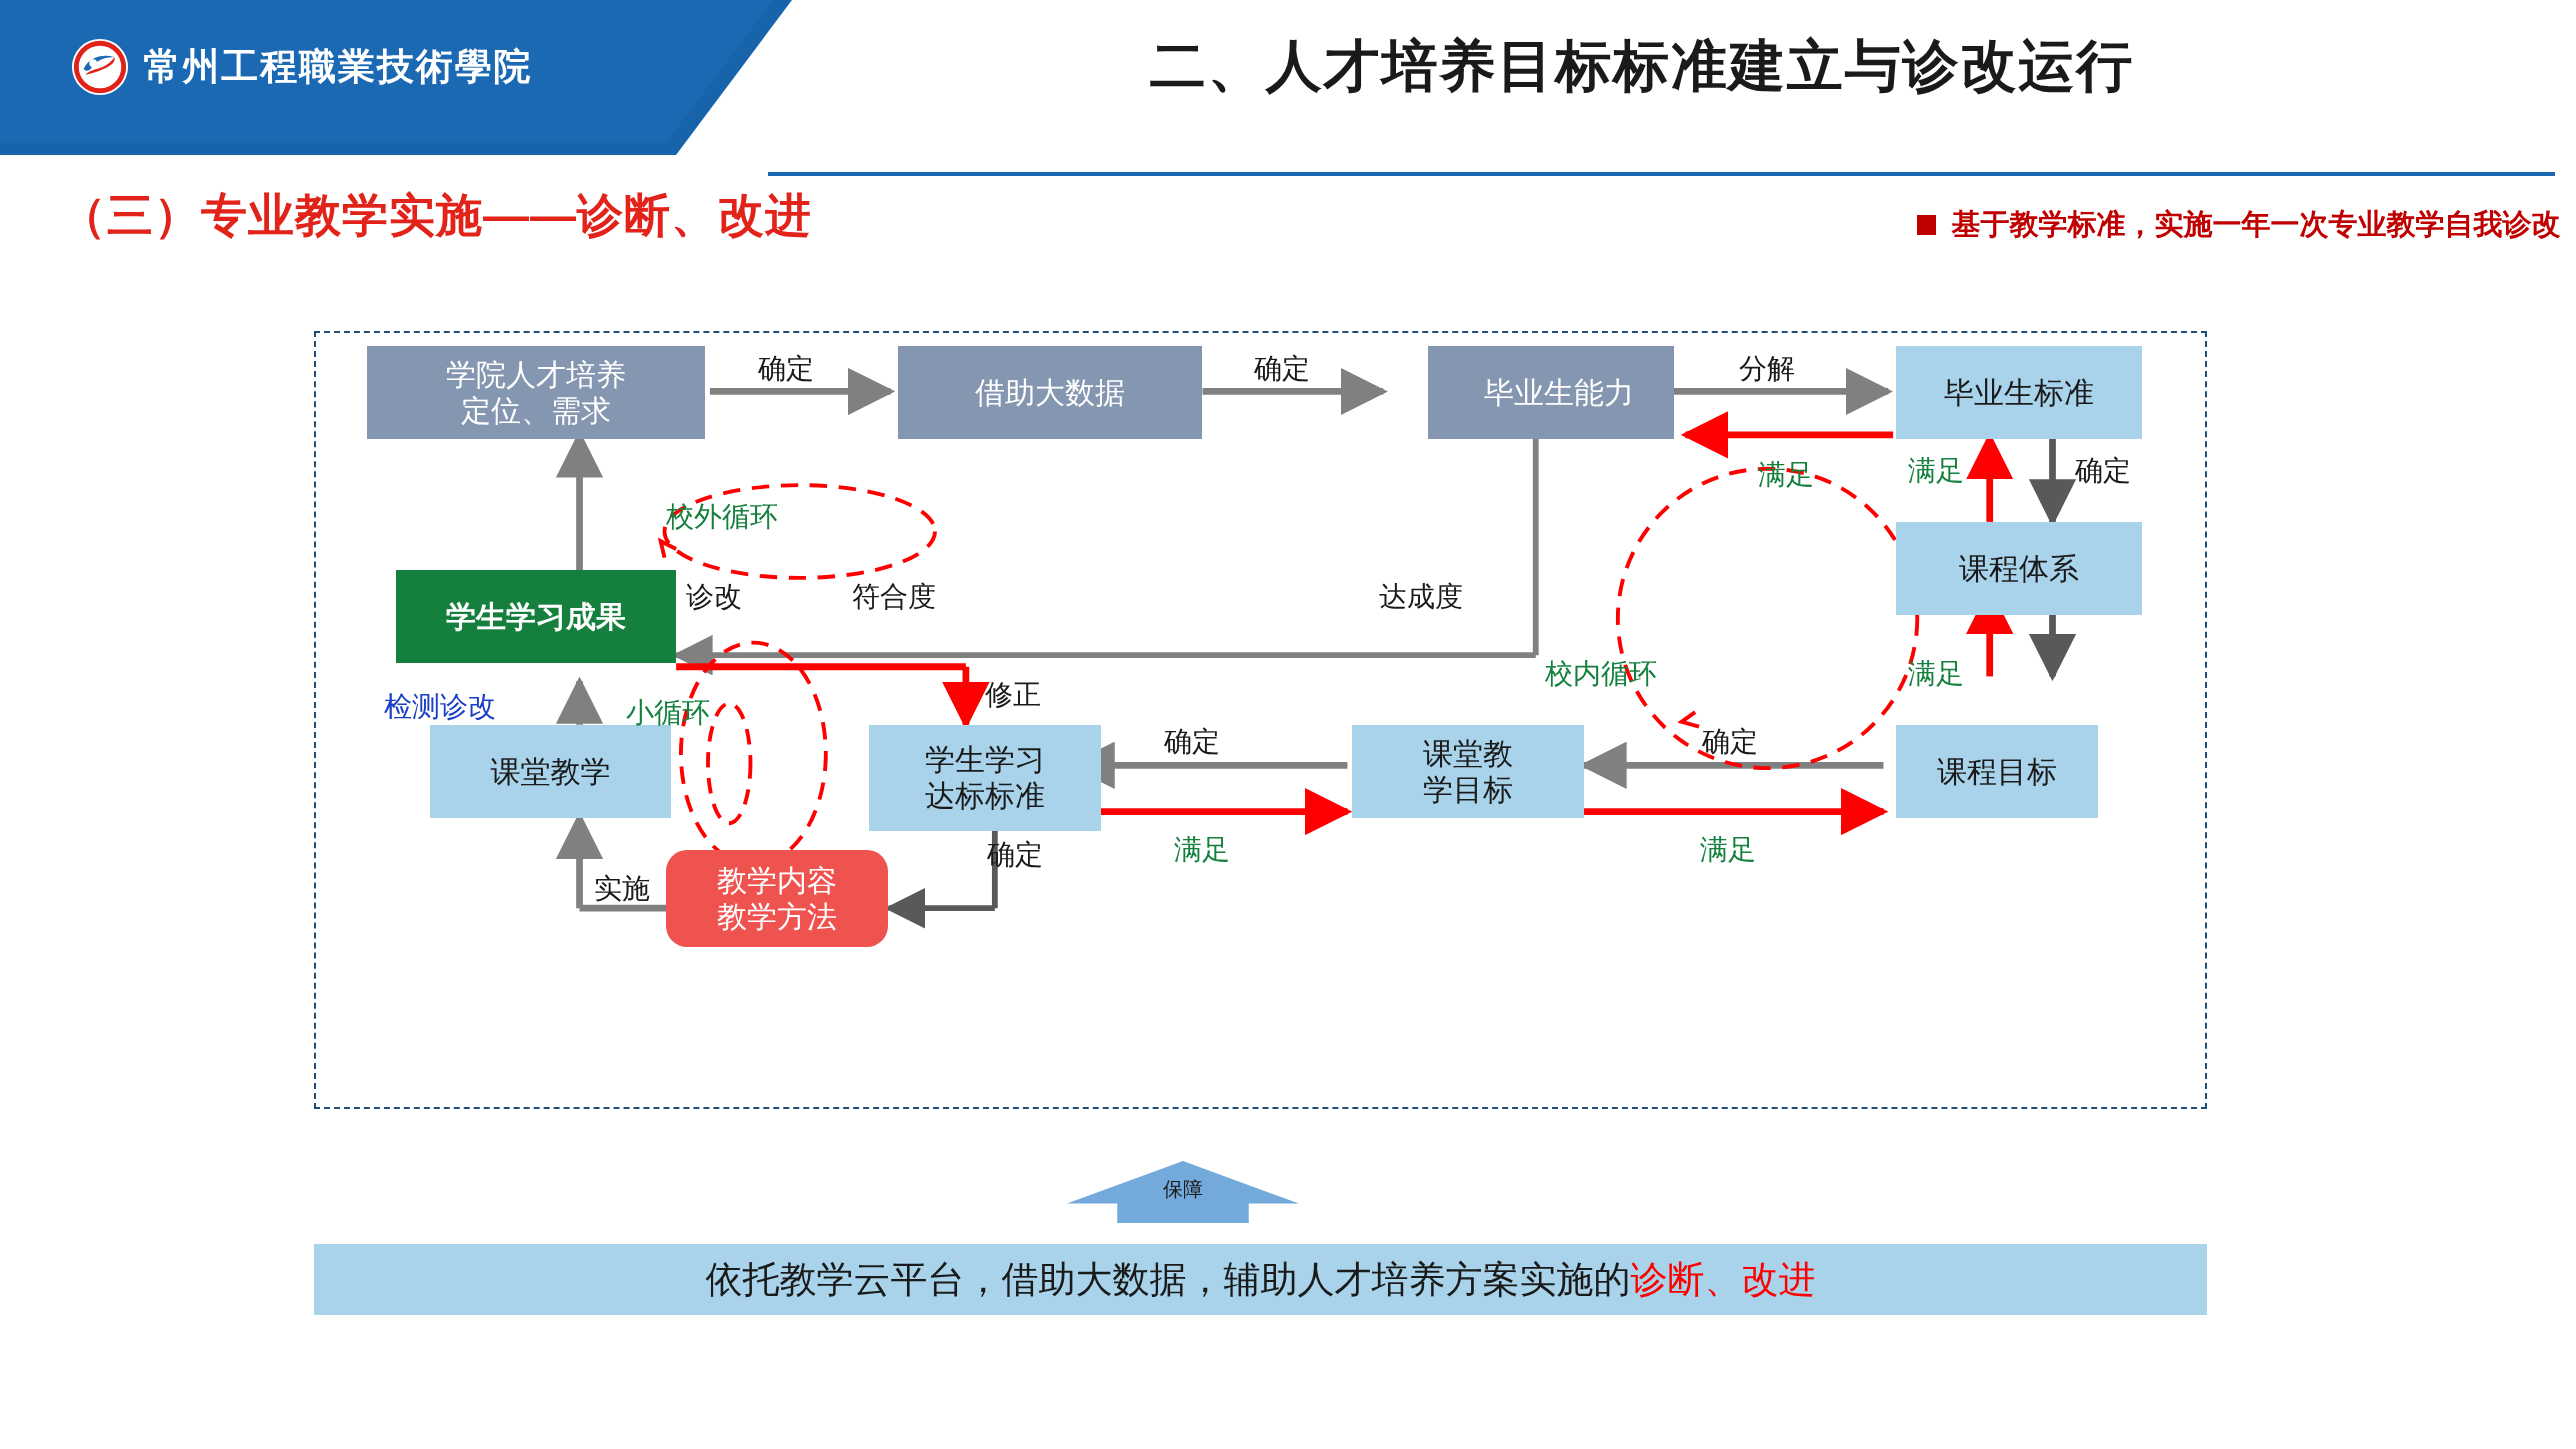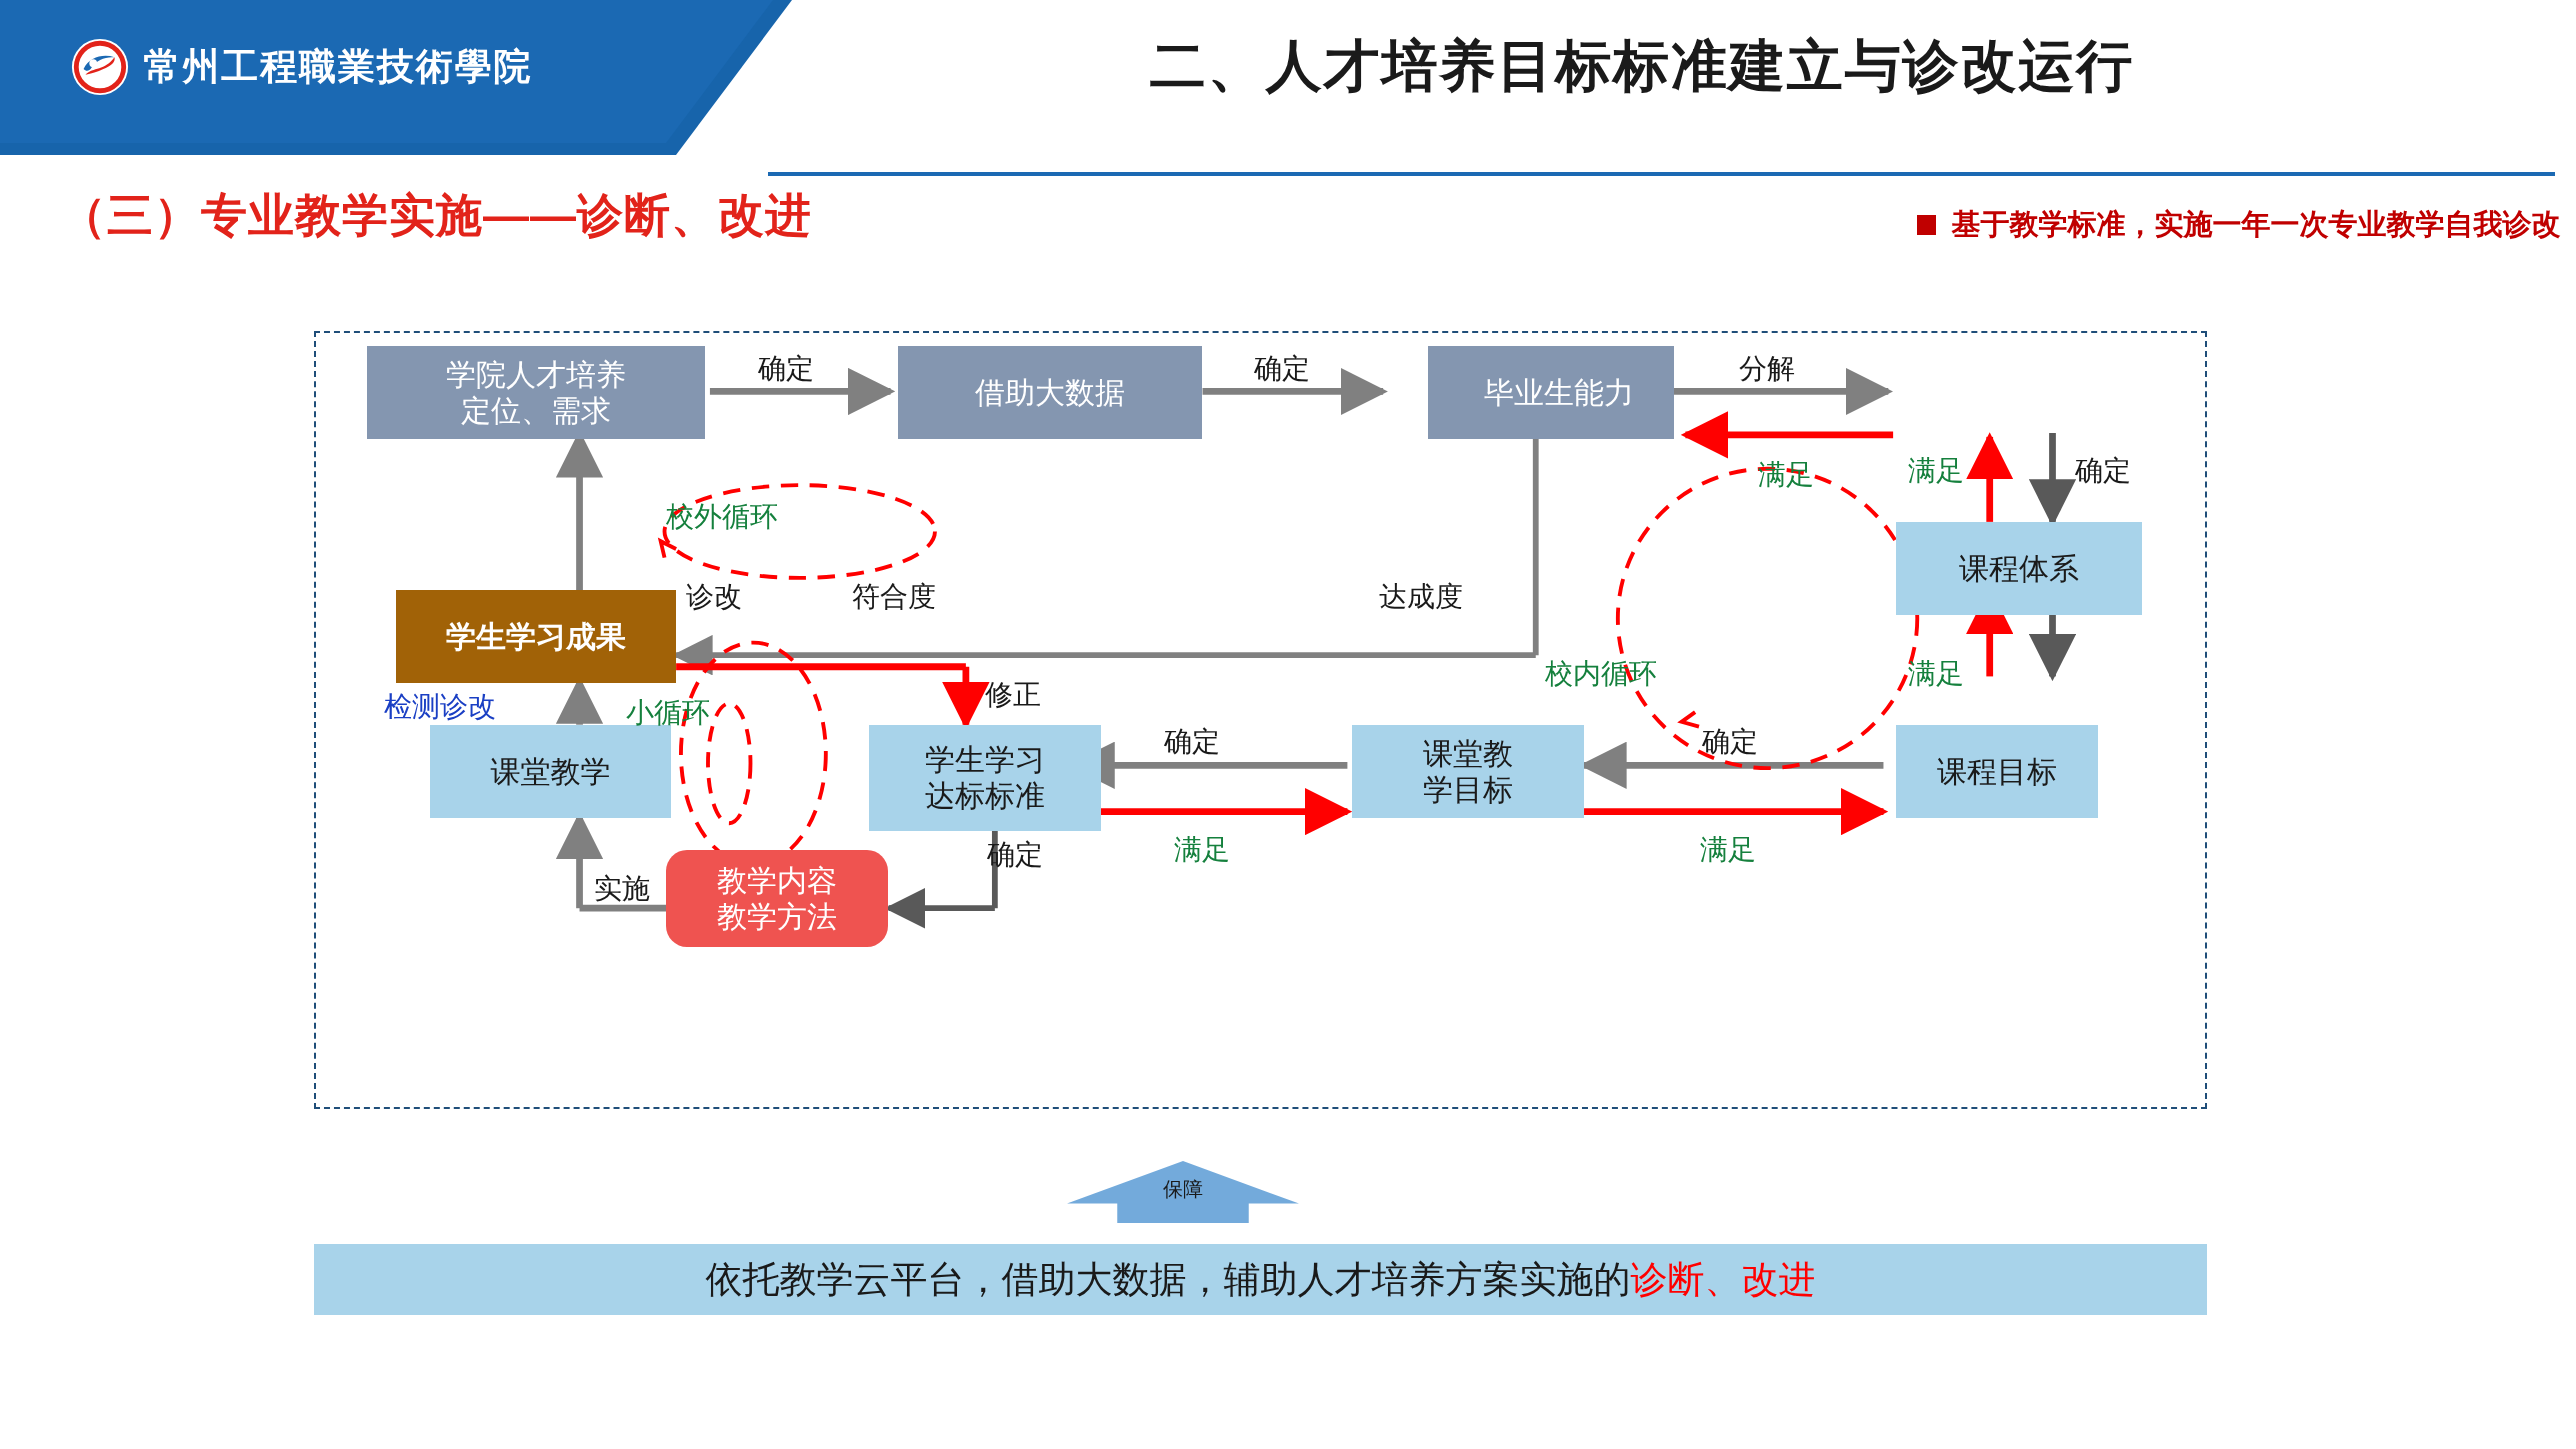--- a/index.html
+++ b/index.html
@@ -134,21 +134,21 @@
     align-items: center;
     justify-content: center;
     text-align: center;
     font-size: 30px;
     color: #1a1a1a;
     line-height: 1.2;
     white-space: pre-line;
   }
   .node.gray { background: #8496b0; color: #ffffff; }
   .node.blue { background: #a8d3ea; color: #1a1a1a; }
-  .node.darkred { background: #a16207; color: #ffffff; font-weight: bold; margin-top: 20px; }
+  .node.darkred { background: #15803d; color: #ffffff; font-weight: bold; }
   .node.red { background: #ef5350; color: #ffffff; }
 
   .lbl {
     position: absolute;
     font-size: 28px;
     color: #1a1a1a;
     white-space: nowrap;
   }
   .lbl.red { color: #15803d; }
   .lbl.blue { color: #1a3fc4; }
@@ -298,20 +298,21 @@
     <ellipse cx="755" cy="490" rx="22" ry="62" fill="none" stroke="#ff0000" stroke-width="4" stroke-dasharray="16 11"></ellipse>
   </svg>
 
   <div class="node gray" style="left:367px; top:56px; width:338px; height:93px;">学院人才培养
 定位、需求</div>
 
   <div class="node gray" style="left:898px; top:56px; width:304px; height:93px;">借助大数据</div>
 
   <div class="node gray" style="left:1428px; top:56px; width:246px; height:93px;padding-left:16px;">毕业生能力</div>
 
+  <div class="node blue" style="left:1896px; top:56px; width:246px; height:93px;">毕业生标准</div>
 
   <div class="node blue" style="left:1896px; top:232px; width:246px; height:93px;">课程体系</div>
 
   <div class="node blue" style="left:1896px; top:435px; width:202px; height:93px;">课程目标</div>
 
   <div class="node blue" style="left:1352px; top:435px; width:232px; height:93px;">课堂教
 学目标</div>
 
   <div class="node blue" style="left:869px; top:435px; width:232px; height:106px;">学生学习
 达标标准</div>

